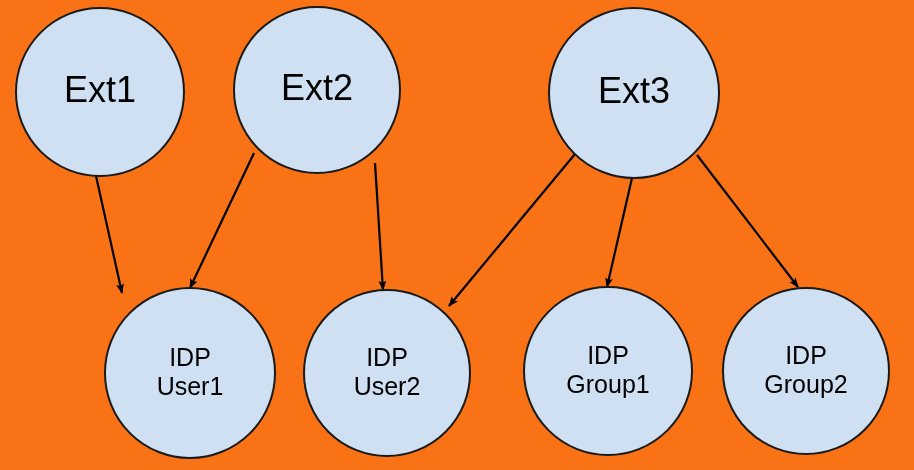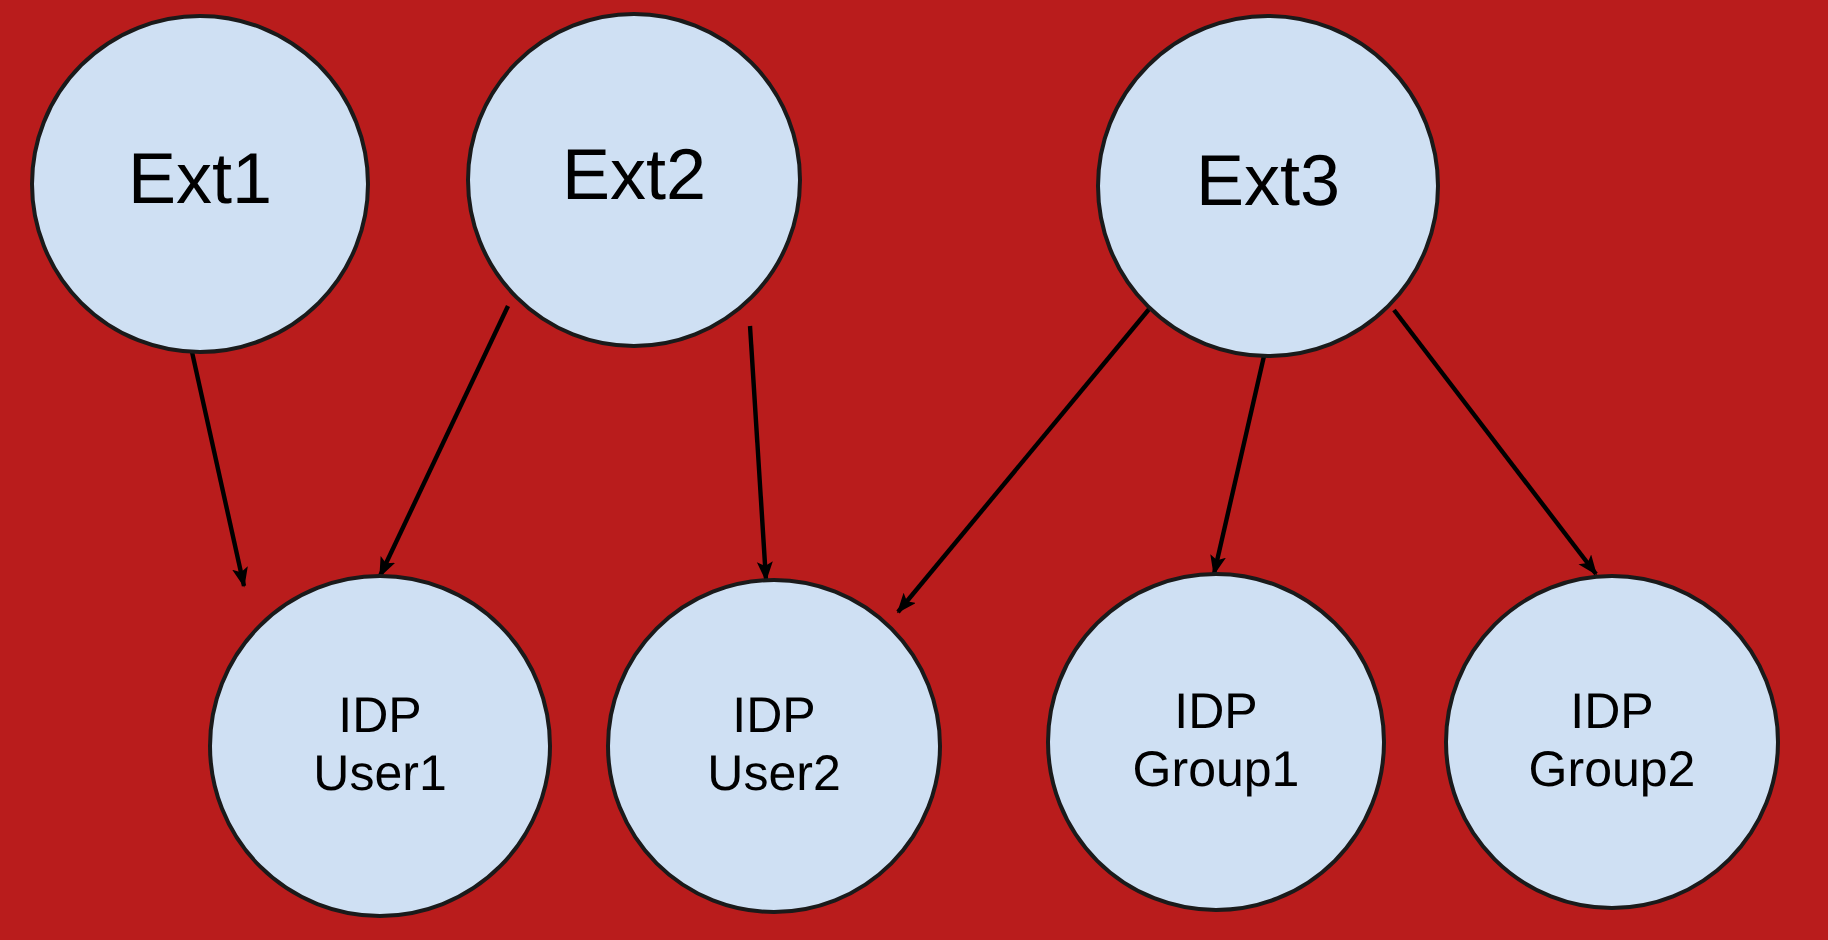--- a/index.html
+++ b/index.html
@@ -7,21 +7,21 @@
     padding: 0;
     background: #ffffff;
   }
   body {
     font-family: "Liberation Sans", sans-serif;
   }
   #canvas {
     position: relative;
     width: 914px;
     height: 470px;
-    background: #b91c1c;
+    background: #f97316;
     overflow: hidden;
   }
   #graph-svg {
     position: absolute;
     top: 0;
     left: 0;
     width: 914px;
     height: 470px;
   }
   .node-circle {

